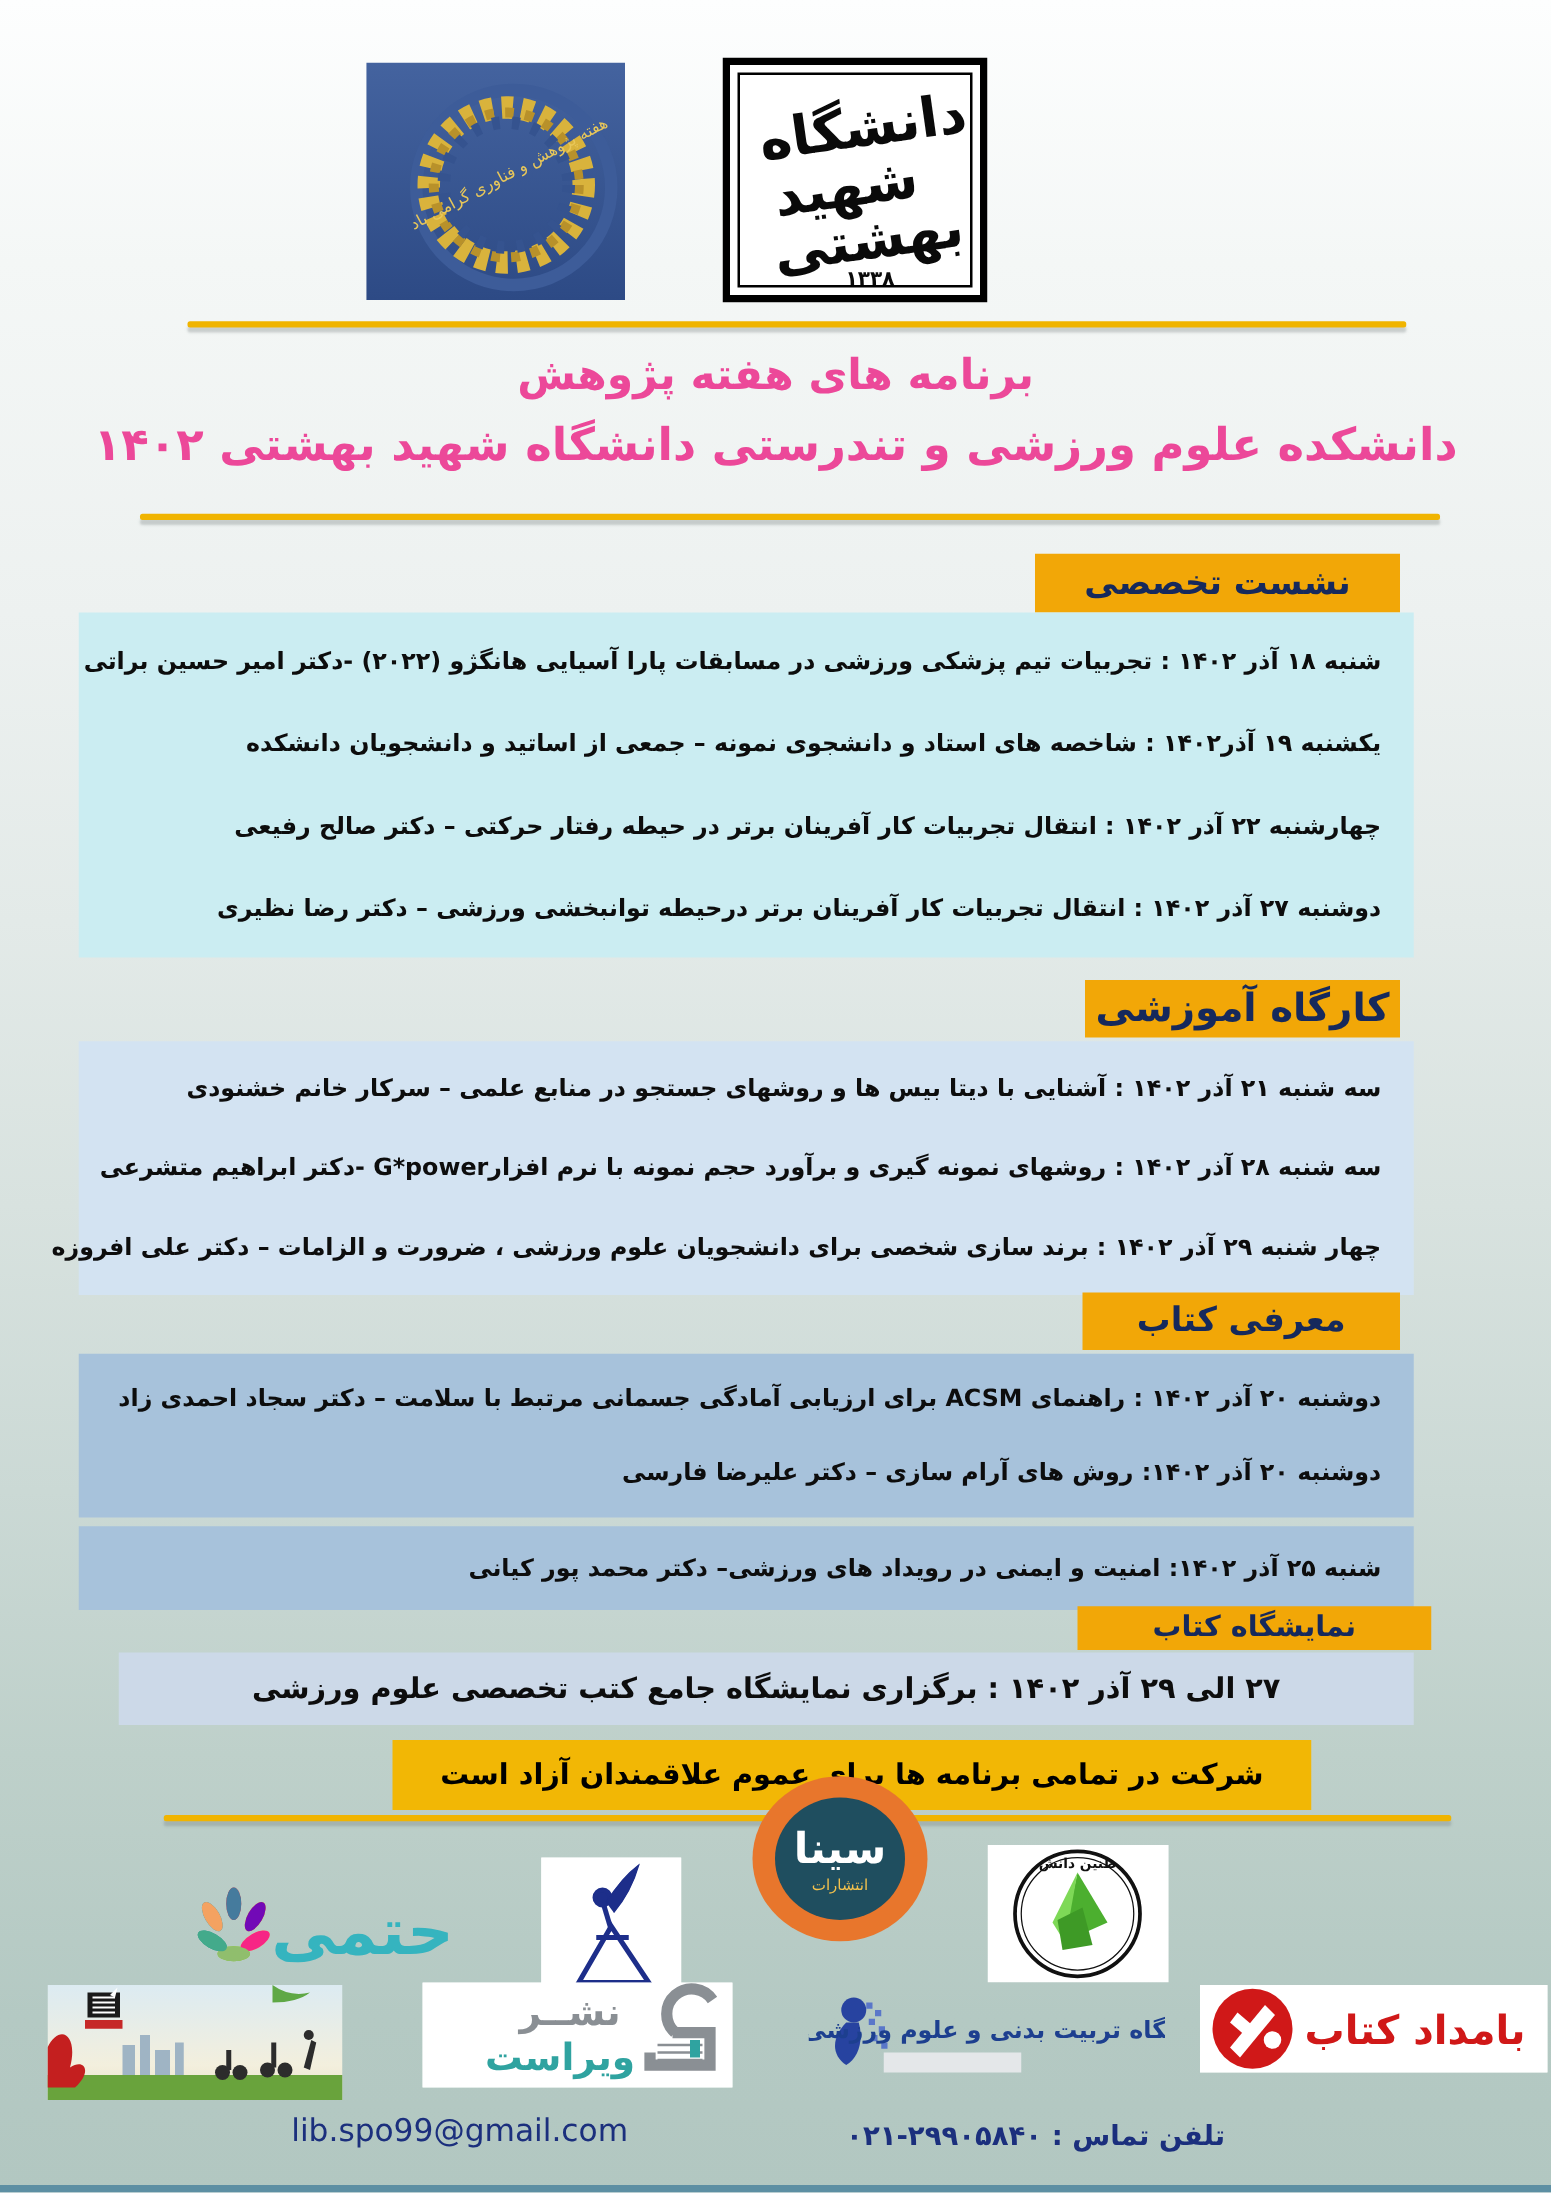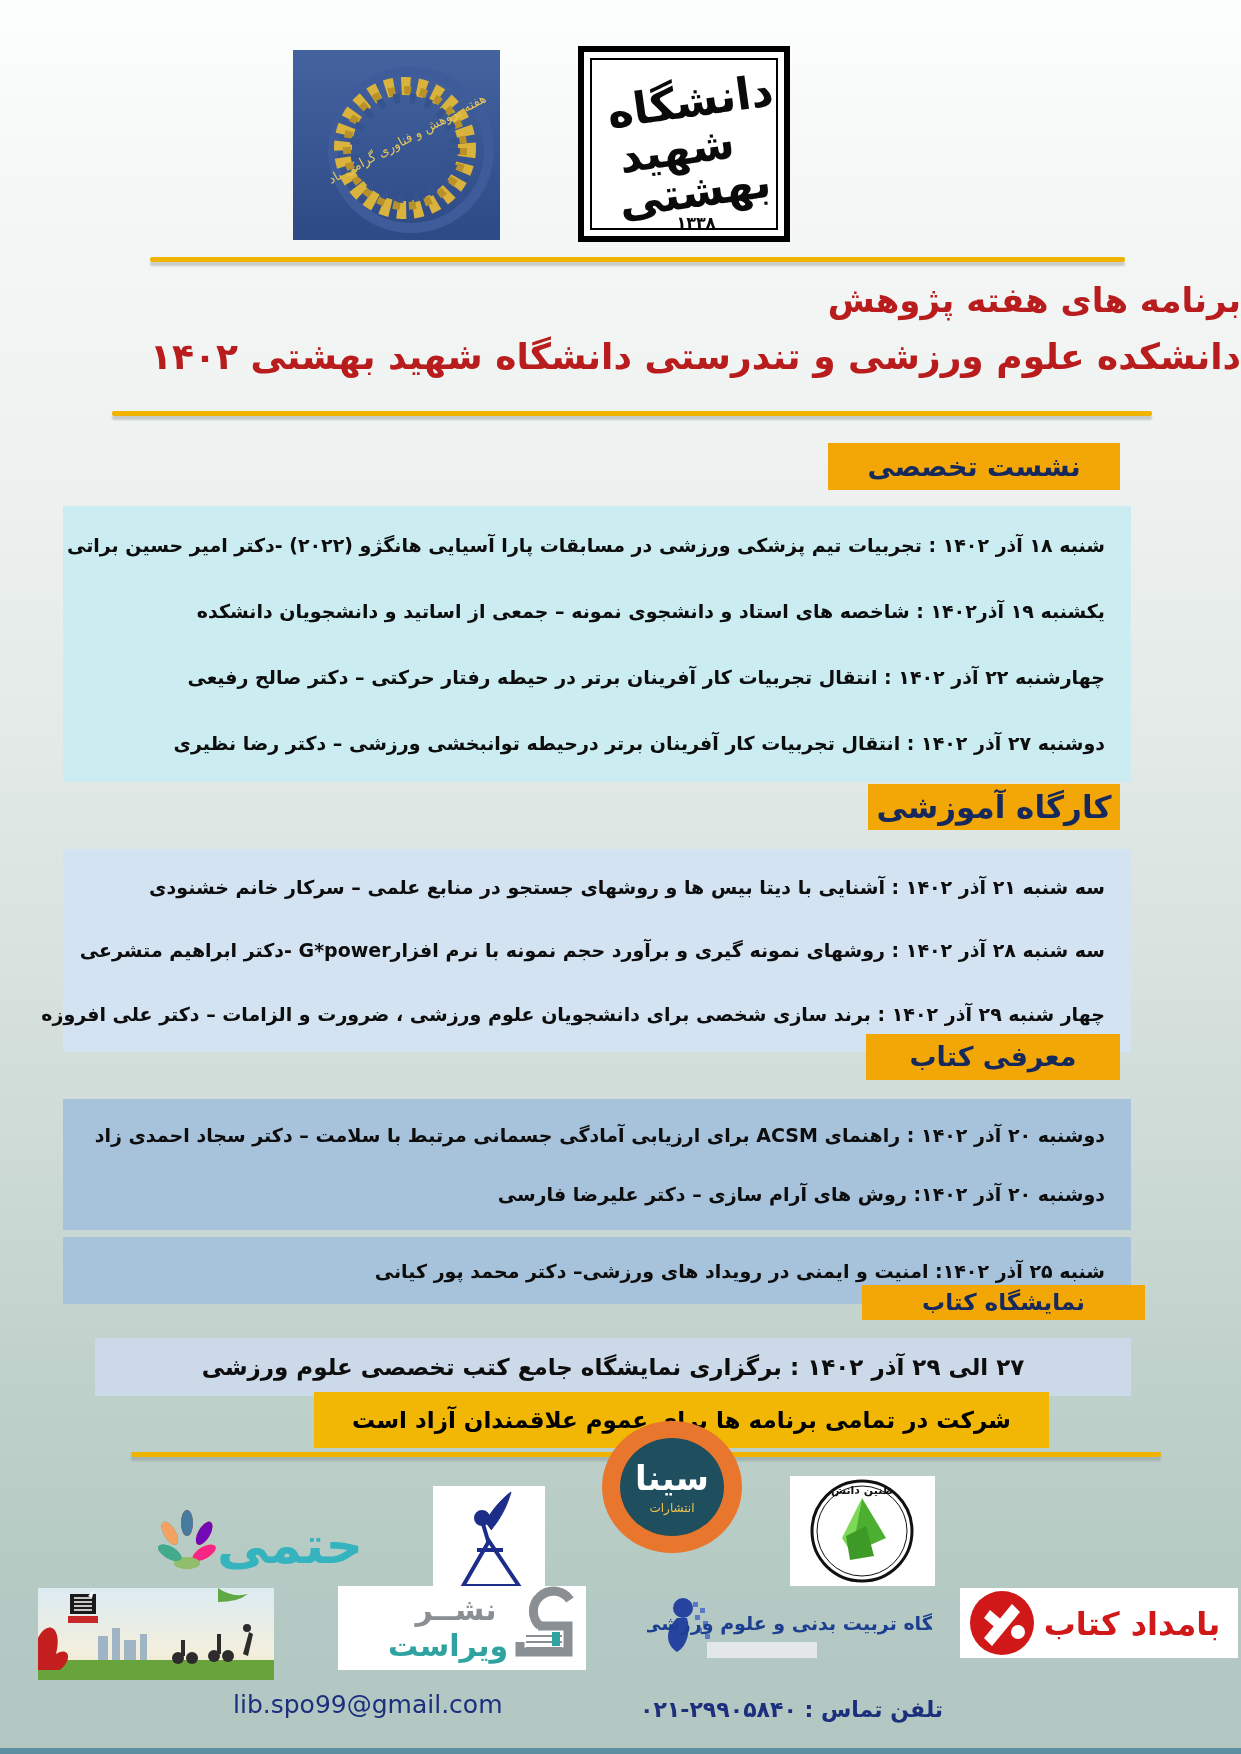--- a/index.html
+++ b/index.html
@@ -3,24 +3,24 @@
 <meta charset="utf-8">
 <style>
   html,body{margin:0;padding:0;}
   body{
     width:1241px;height:1754px;position:relative;overflow:hidden;
     font-family:"DejaVu Sans",sans-serif;
     background:linear-gradient(180deg,#fdfefe 0%,#f4f7f6 12%,#edf1f0 28%,#e3eae8 42%,#d8e2df 55%,#cbd9d5 68%,#bed0ca 80%,#b4c9c3 92%,#b2c7c1 100%);
   }
   .abs{position:absolute;}
   .bar{background:#f0b400;height:5px;border-radius:2px;box-shadow:0 4px 2px rgba(120,130,128,.35);}
-  .title{width:1241px;direction:rtl;color:#b91c1c;font-weight:bold;}
+  .title{width:1241px;text-align:center;direction:rtl;color:#ec4899;font-weight:bold;}
   .hdr{background:#f2a707;color:#16295c;font-weight:bold;text-align:center;direction:rtl;}
   .box{direction:rtl;display:flex;flex-direction:column;justify-content:space-around;
-       padding:6px 26px;box-sizing:border-box;color:#0d0d0d;font-weight:bold;margin-top:16px;}
+       padding:6px 26px;box-sizing:border-box;color:#0d0d0d;font-weight:bold;}
   .row{white-space:nowrap;text-align:right;font-size:19px;}
   .center-row{text-align:center;font-size:23px;}
   .meeting-box{background:#cbedf2;}
   .workshop-box{background:#d3e3f2;}
   .books-box{background:#a7c2db;}
   .fair-box{background:#ccd9e8;}
   .note{background:#f2b705;display:flex;align-items:center;justify-content:center;
         direction:rtl;font-weight:bold;color:#000;font-size:23px;}
   .contact{color:#1b2f7d;direction:rtl;}
   .logo-frame{background:#fff;}
@@ -239,17 +239,17 @@
       <path d="M24 50 L52 16 L60 24 L32 58 Z" fill="#ffffff"></path>
       <path d="M30 22 L44 34 L38 42 L24 30 Z" fill="#ffffff"></path>
       <circle cx="58" cy="44" r="7" fill="#ffffff"></circle>
     </g>
     <text x="172" y="47" font-size="32" font-weight="bold" fill="#d01818" text-anchor="middle" direction="rtl">بامداد کتاب</text>
   </svg>
 </div>
 
 <div class="abs contact" style="left:233px;top:1690px;width:280px;font-size:25px;direction:ltr;">lib.spo99@gmail.com</div>
 
-<div class="abs contact" style="left:640px;top:1697px;width:340px;font-size:22px;font-weight:bold;text-align:left;">
+<div class="abs contact" style="left:640px;top:1697px;width:340px;font-size:22px;font-weight:bold;text-align:right;">
   <span>تلفن تماس : </span><span dir="ltr">۰۲۱-۲۹۹۰۵۸۴۰</span>
 </div>
 
 <div class="abs" style="left:0;top:1748px;width:1241px;height:6px;background:#5d8fa3;"></div>
 
 </body></html>

